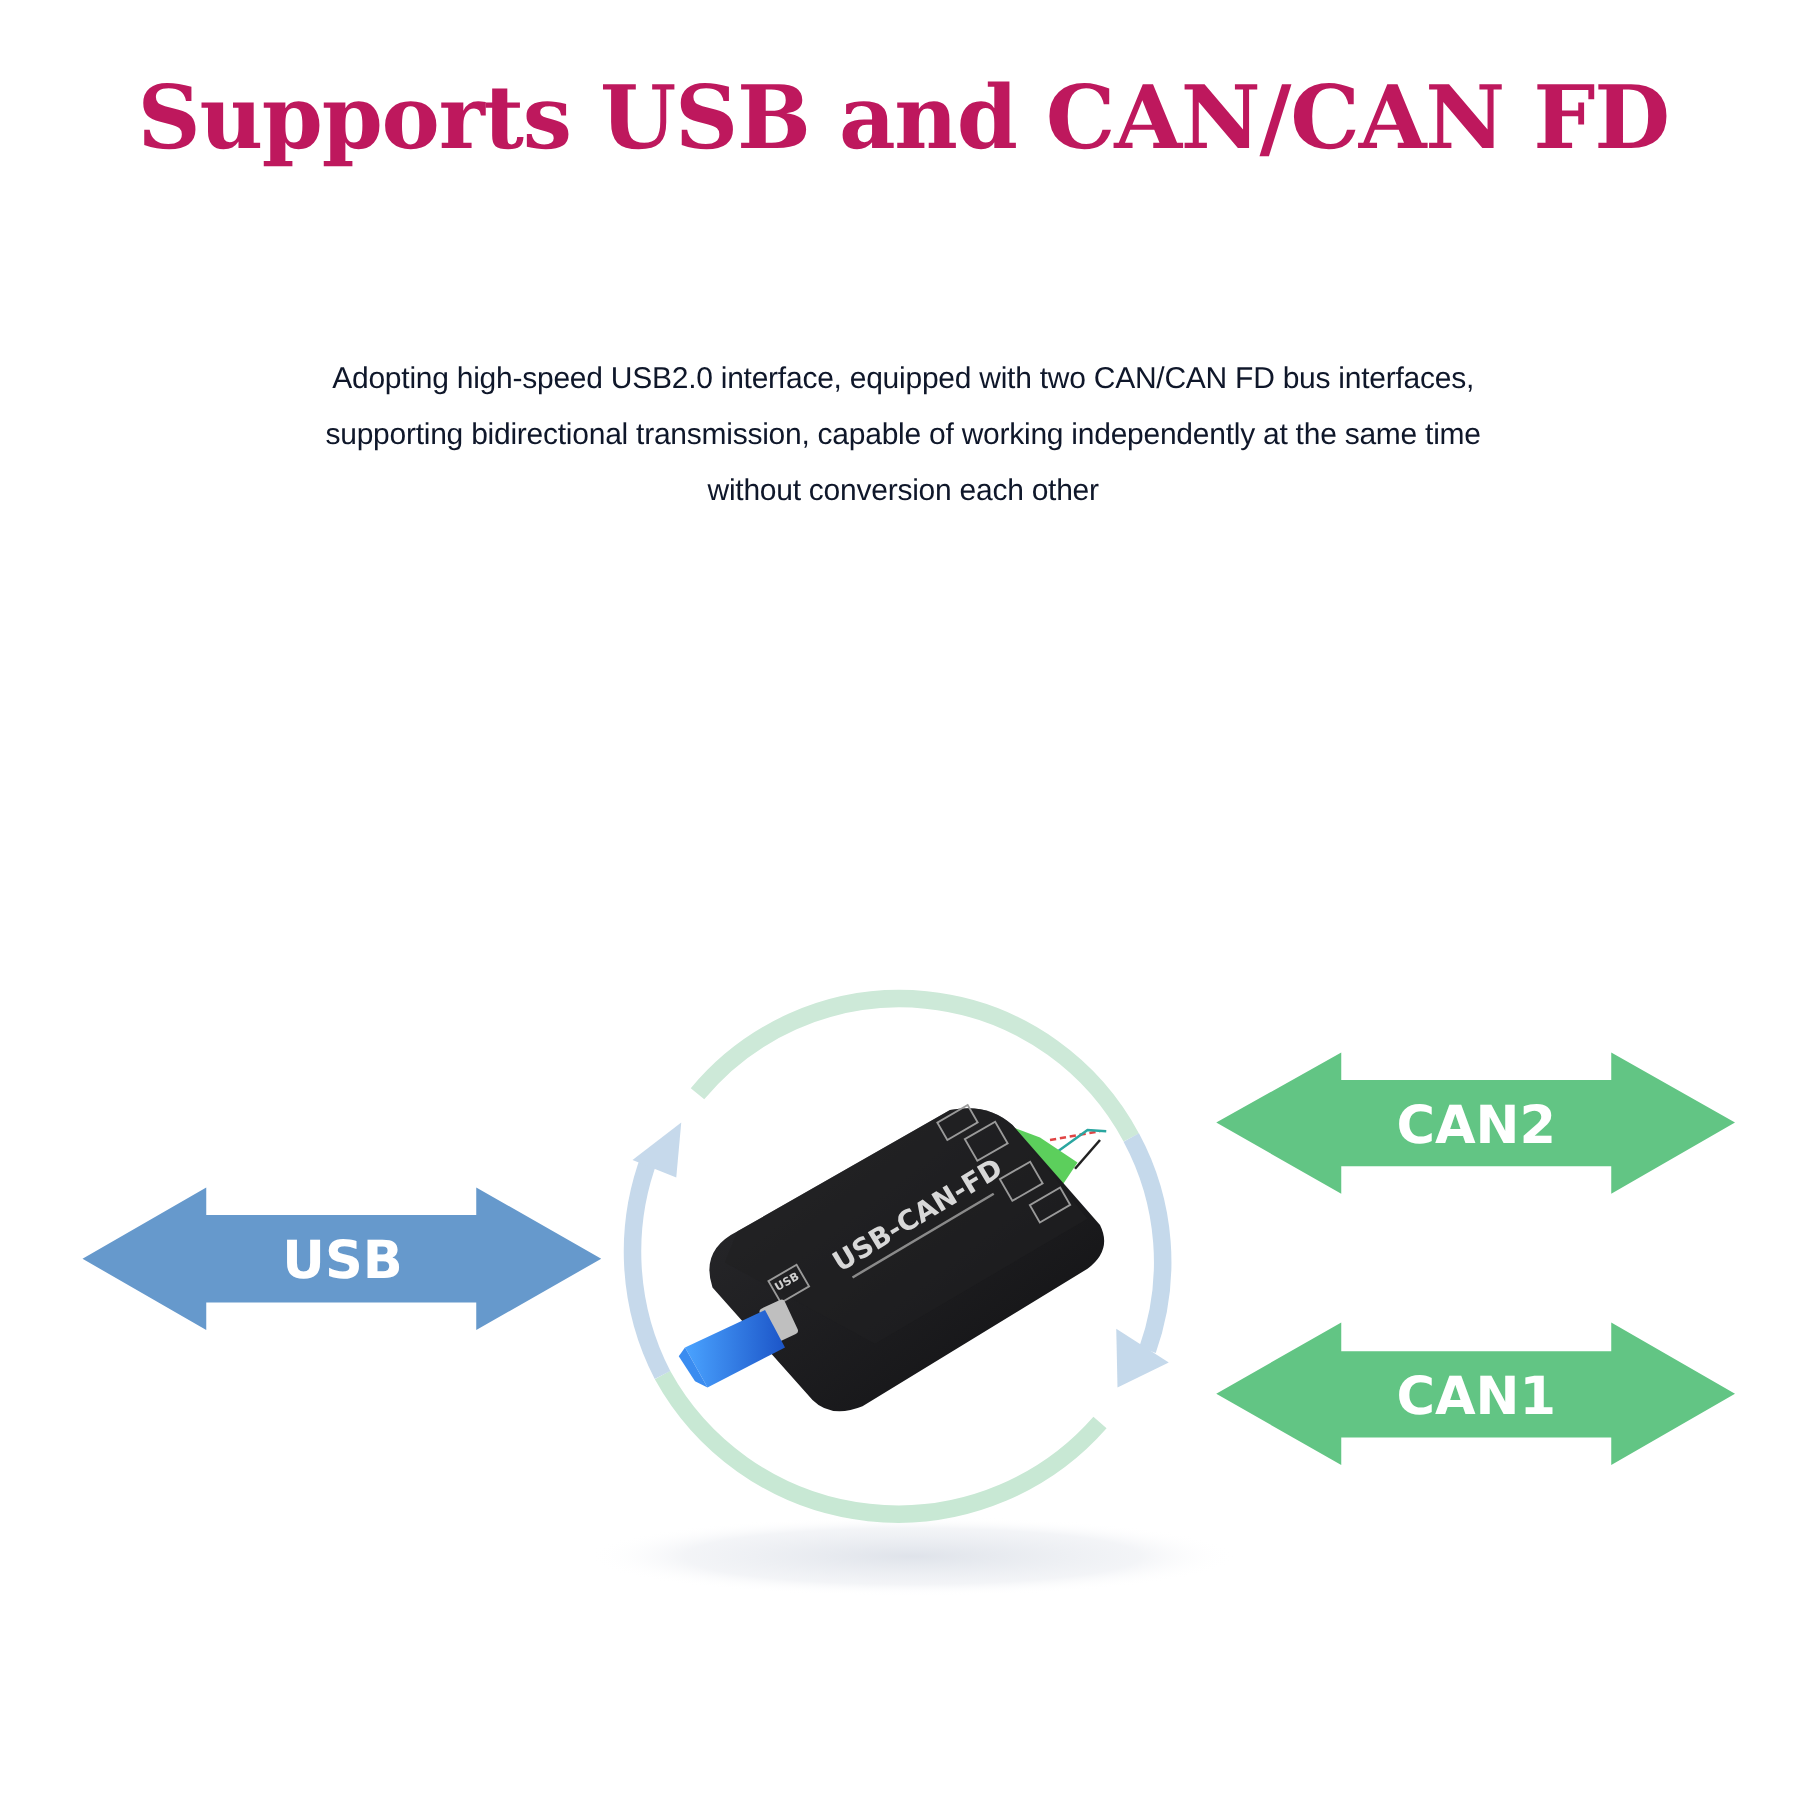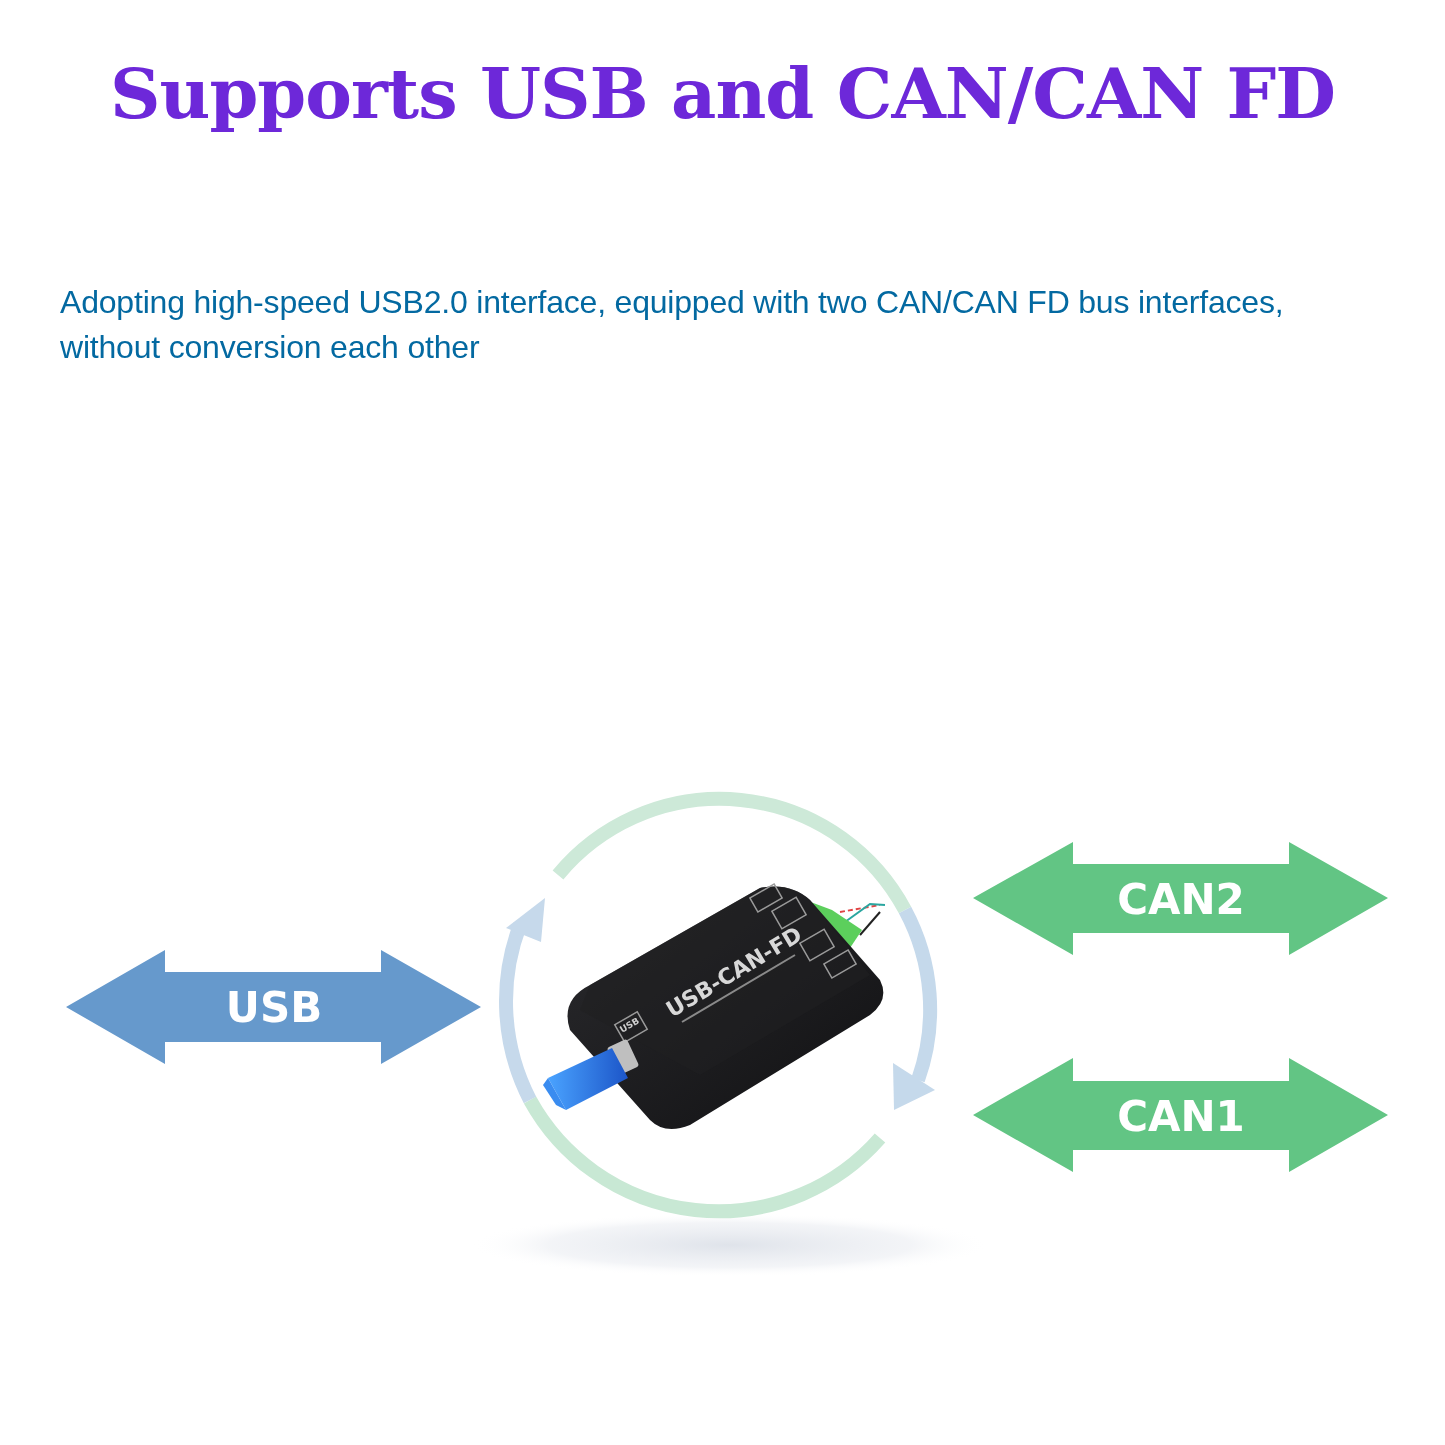--- a/index.html
+++ b/index.html
@@ -1,26 +1,26 @@
 <!DOCTYPE html>
 <html><head>
 <meta charset="utf-8">
 <style>
   html, body { margin:0; padding:0; background:#ffffff; }
   body { width:1445px; height:1445px; position:relative; overflow:hidden; }
   .title {
     position:absolute; left:0; top:48px; width:1445px; text-align:center;
     font-family:"DejaVu Serif", "Liberation Serif", serif; font-weight:bold;
-    font-size:70px; line-height:91px; color:#6d28d9; letter-spacing:-1px;
+    font-size:70px; line-height:91px; color:#be185d; letter-spacing:-1px;
   }
   .title .line { display:block; }
   .subtitle {
-    position:absolute; left:60px; top:280px; width:1325px; text-align:left;
-    font-family:"Liberation Sans", sans-serif; font-size:32px; line-height:45px;
-    color:#0369a1; letter-spacing:-0.2px;
+    position:absolute; left:60px; top:280px; width:1325px; text-align:center;
+    font-family:"Liberation Sans", sans-serif; font-size:24px; line-height:45px;
+    color:#0f172a; letter-spacing:-0.2px;
   }
   .subtitle .line { display:block; }
   svg.diagram { position:absolute; left:0; top:760px; width:1445px; height:560px; }
   .arrow-label {
     font-family:"DejaVu Sans", "Liberation Sans", sans-serif; font-weight:bold;
     fill:#ffffff; font-size:42px;
   }
   .device-label {
     font-family:"DejaVu Sans", sans-serif; font-weight:bold; fill:#d8d8d8; font-size:22px;
   }
@@ -28,20 +28,21 @@
 </style>
 </head>
 <body>
 
 <div class="title">
   <span class="line">Supports USB and CAN/CAN FD</span>
 </div>
 
 <div class="subtitle">
   <span class="line">Adopting high-speed USB2.0 interface, equipped with two CAN/CAN FD bus interfaces,</span>
+  <span class="line">supporting bidirectional transmission, capable of working independently at the same time</span>
   <span class="line">without conversion each other</span>
 </div>
 
 <svg class="diagram" viewBox="0 760 1445 560" xmlns="http://www.w3.org/2000/svg">
   <defs>
     <radialGradient id="shadowGrad" cx="50%" cy="50%" r="50%">
       <stop offset="0%" stop-color="#dfe3ea" stop-opacity="1"></stop>
       <stop offset="70%" stop-color="#eef0f4" stop-opacity="0.7"></stop>
       <stop offset="100%" stop-color="#ffffff" stop-opacity="0"></stop>
     </radialGradient>

